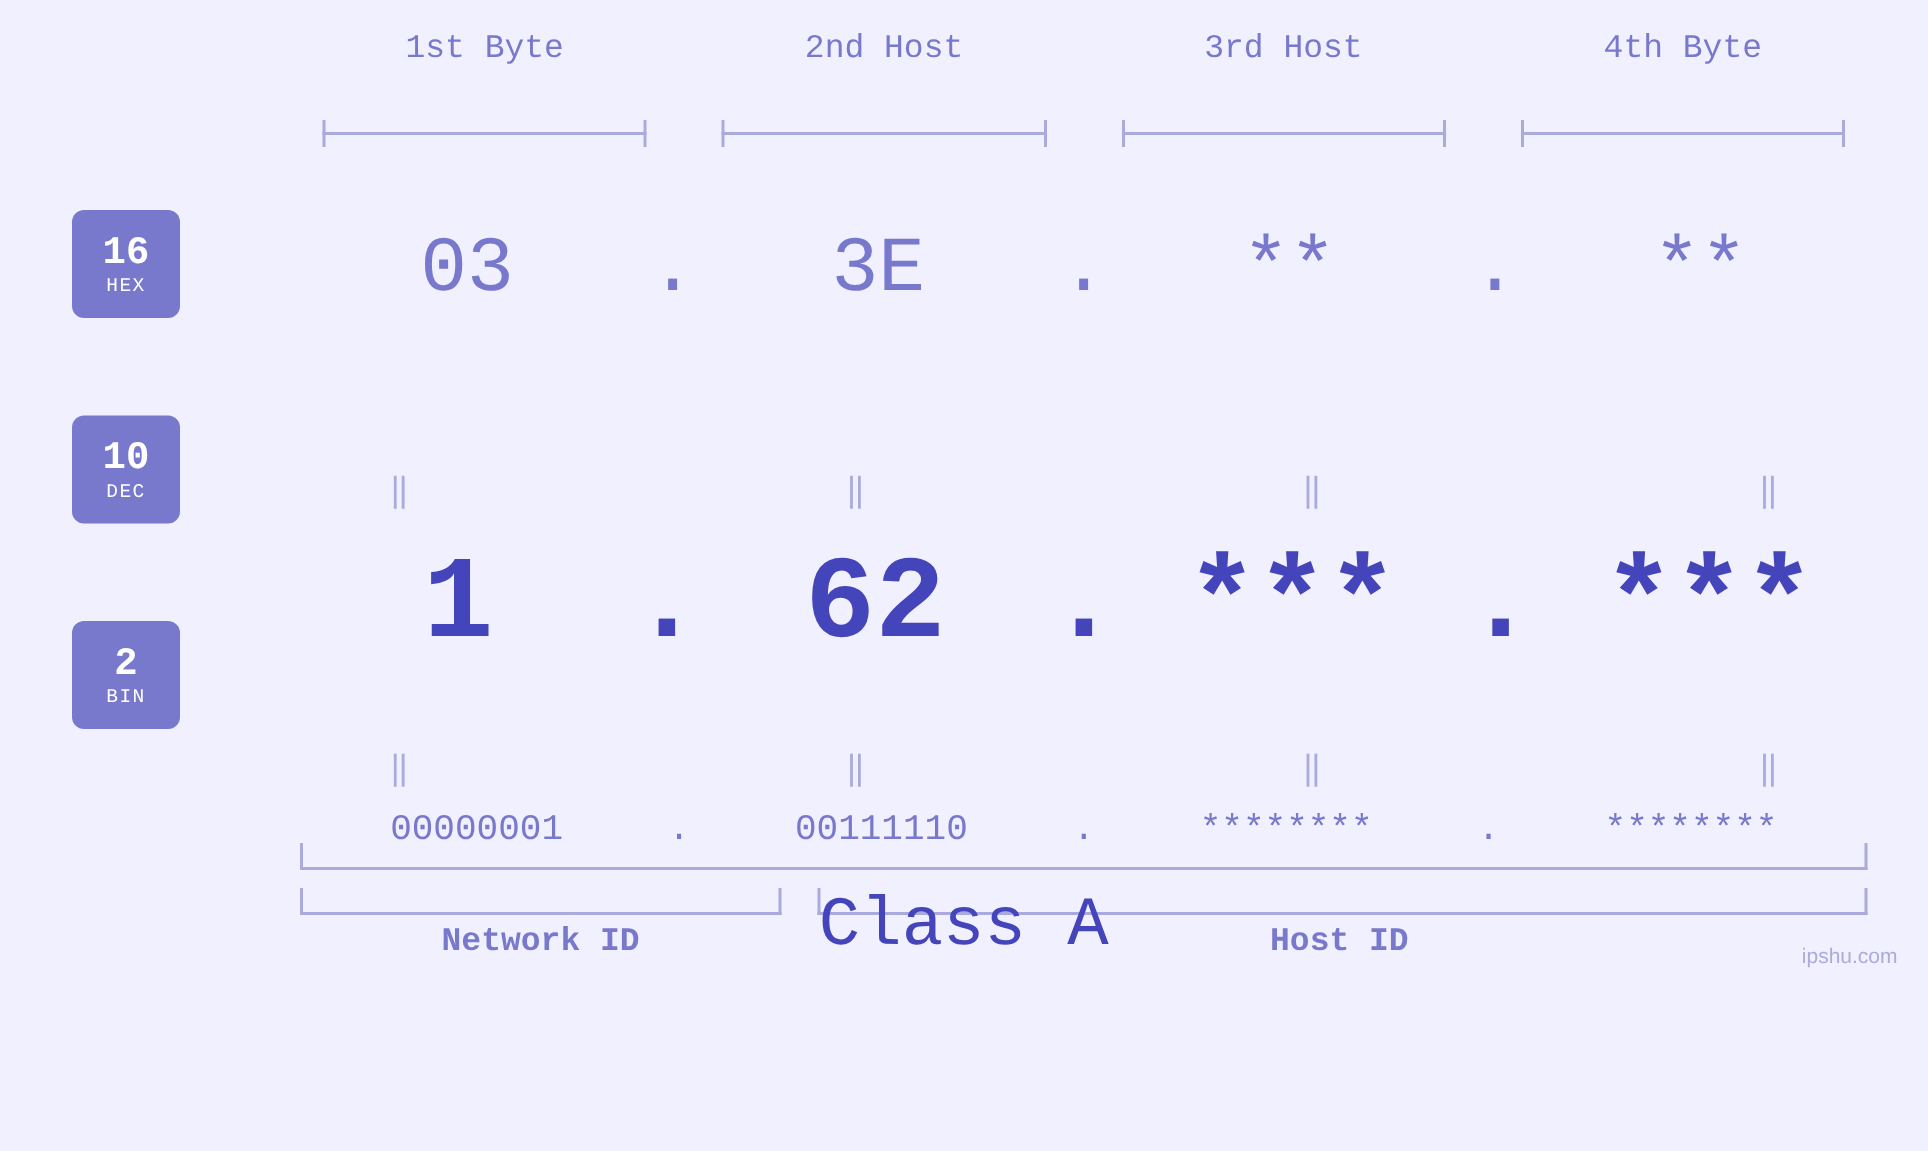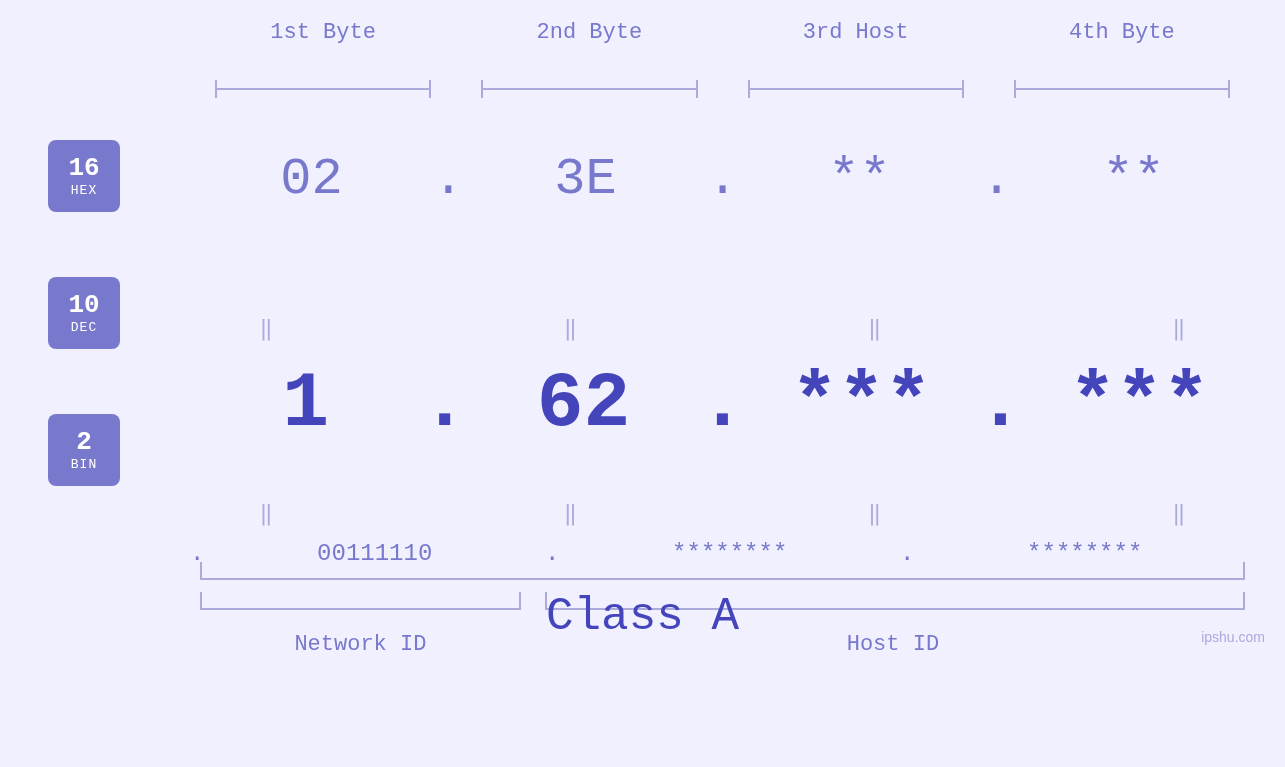--- a/index.html
+++ b/index.html
@@ -264,24 +264,25 @@
       bottom: 0;
       right: 10px;
       width: 2px;
       height: 18px;
       background: #aaaadd;
     }
 
     
     .id-labels {
       position: absolute;
-      top: 532px;
-      left: 0;
-      right: 0;
-      display: flex;
+      top: 515px;
+      left: 0;
+      right: 0;
+      display: flex;
+      font-weight: bold;
     }
 
     .network-id-label {
       width: 32%;
       text-align: center;
       color: #7878cc;
       font-size: 22px;
       font-family: 'Courier New', Courier, monospace;
     }
 
@@ -360,21 +361,21 @@
       top: 400px;
     }
   </style>
 </head>
 <body>
 
 <div class="main-container">
 
   <div class="byte-headers">
     <div class="byte-header">1st Byte</div>
-    <div class="byte-header">2nd Byte</div>
+    <div class="byte-header">2nd Host</div>
     <div class="byte-header">3rd Host</div>
     <div class="byte-header">4th Byte</div>
   </div>
 
   <div class="bracket-row">
     <div class="bracket">
         <div class="bracket-right"></div>
       </div>
     <div class="bracket">
         <div class="bracket-right"></div>
@@ -398,21 +399,21 @@
     </div>
     <div class="base-badge">
       <span class="base-num">2</span>
       <span class="base-label">BIN</span>
     </div>
   </div>
 
   <div class="data-grid">
 
     <div class="hex-row">
-      <div class="hex-value">02</div>
+      <div class="hex-value">03</div>
       <span class="dot-hex">.</span>
       <div class="hex-value">3E</div>
       <span class="dot-hex">.</span>
       <div class="hex-value">**</div>
       <span class="dot-hex">.</span>
       <div class="hex-value">**</div>
     </div>
 
     <div class="equals-row equals-row-1">
       <div class="equals-sign">‖</div>
@@ -438,20 +439,21 @@
       <div class="equals-sign">‖</div>
       <div class="equals-sign"></div>
       <div class="equals-sign">‖</div>
       <div class="equals-sign"></div>
       <div class="equals-sign">‖</div>
       <div class="equals-sign"></div>
       <div class="equals-sign">‖</div>
     </div>
 
     <div class="bin-row">
+      <div class="bin-value">00000001</div>
       <span class="dot-bin">.</span>
       <div class="bin-value">00111110</div>
       <span class="dot-bin">.</span>
       <div class="bin-value">********</div>
       <span class="dot-bin">.</span>
       <div class="bin-value">********</div>
     </div>
 
     <div class="bottom-brackets">
       <div class="bottom-bracket-network">

